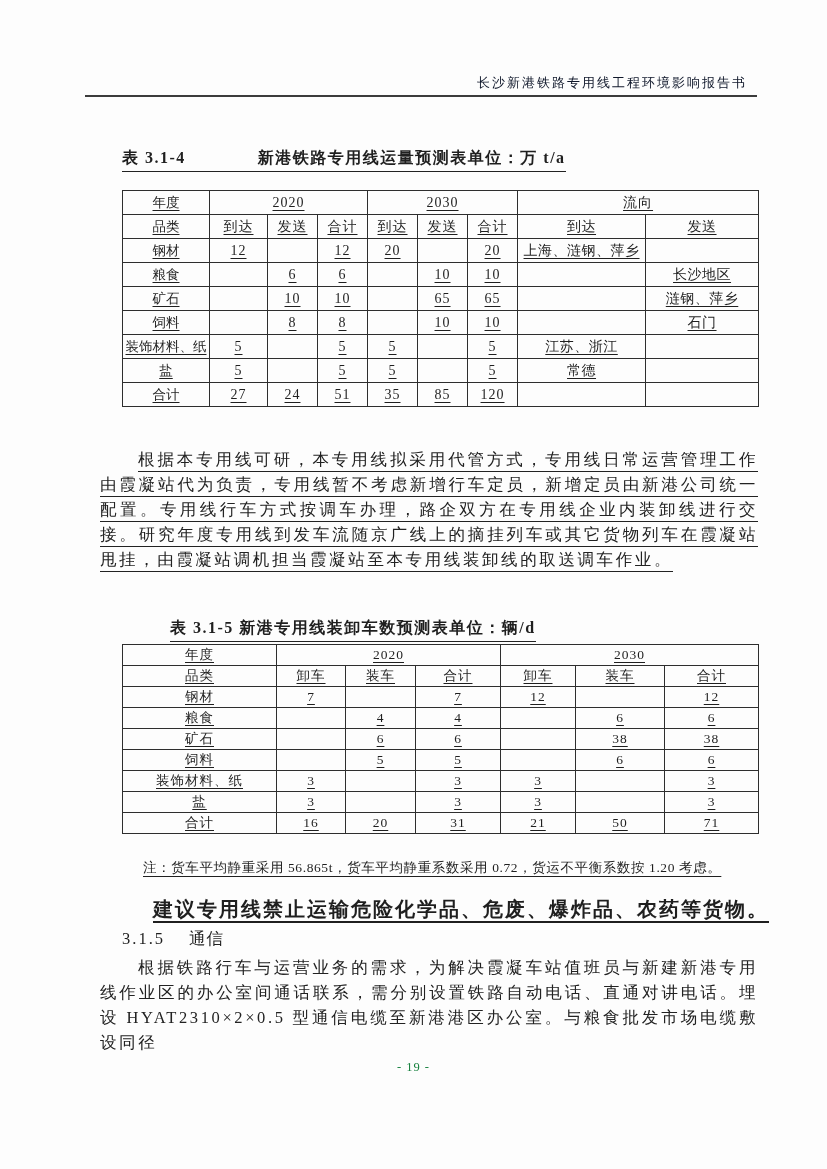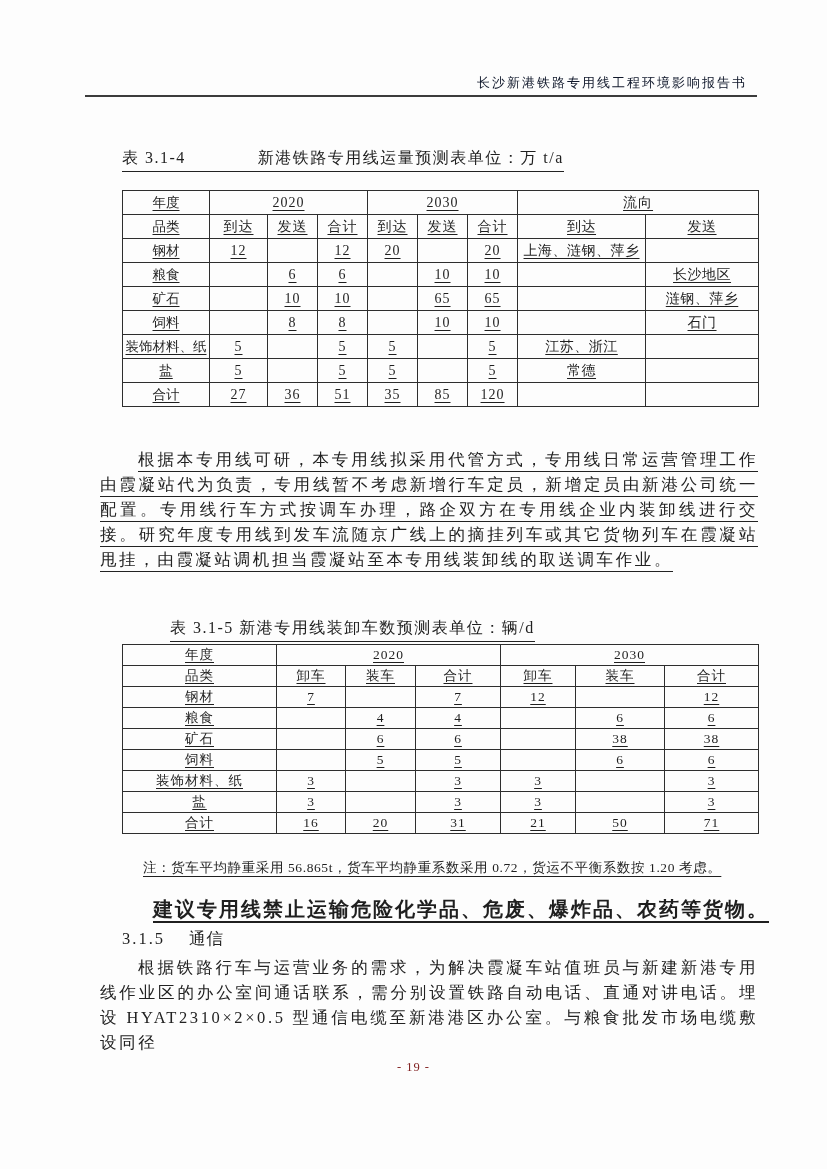--- a/index.html
+++ b/index.html
@@ -6,21 +6,21 @@
   body{
     width:827px;height:1169px;position:relative;background:#fdfdfd;
     font-family:"Liberation Serif","DejaVu Serif",serif;color:#1f1f1f;
     overflow:hidden;
   }
   .abs{position:absolute;}
   
   #hdr-text{top:74px;right:80px;font-size:13px;letter-spacing:2px;color:#0f172a;}
   #hdr-rule{top:95px;left:85px;width:672px;height:2px;background:#3c3c3c;}
   
-  .caption{font-weight:normal;font-size:16px;letter-spacing:1.5px;
+  .caption{font-weight:bold;font-size:16px;letter-spacing:1.5px;
            display:inline-block;border-bottom:1.5px solid #222;padding-bottom:2px;}
   #cap1{top:148px;left:122px;}
   #cap1 .gap{display:inline-block;width:72px;}
   #cap2{top:618px;left:122px;margin-left:48px;}
   
   table{border-collapse:collapse;table-layout:fixed;background:transparent;}
   td{
     border:1.5px solid #2e2e2e;text-align:center;vertical-align:middle;
     padding:1px 2px;font-size:14px;letter-spacing:1px;
     text-decoration:underline;text-underline-offset:3px;text-decoration-thickness:1px;
@@ -41,21 +41,21 @@
     text-decoration:underline;text-underline-offset:6px;text-decoration-thickness:1.2px;}
   #para2{top:955px;left:100px;width:658px;}
   
   #note{top:859px;left:143px;font-size:13.5px;letter-spacing:0.6px;
     text-decoration:underline;text-underline-offset:4px;}
   #sugg{top:896px;left:153px;font-size:20px;font-weight:bold;letter-spacing:2px;
     text-decoration:underline;text-underline-offset:5px;text-decoration-thickness:1.5px;}
   #sect{top:928px;left:122px;font-size:16.5px;letter-spacing:1px;}
   #sect .num{margin-right:24px;letter-spacing:2px;}
   #pageno{top:1060px;left:0;width:100%;text-align:center;font-size:12.5px;
-    letter-spacing:1px;color:#7f1d1d;}
+    letter-spacing:1px;color:#15803d;}
 </style>
 </head>
 <body>
 
 <div class="abs" id="hdr-text">长沙新港铁路专用线工程环境影响报告书</div>
 <div class="abs" id="hdr-rule"></div>
 
 <div class="abs" id="cap1">
   <span class="caption">
     <span>表 3.1-4</span><span class="gap"></span><span>新港铁路专用线运量预测表单位：万 t/a</span>
@@ -154,21 +154,21 @@
     <td>5</td>
     <td>5</td>
     <td></td>
     <td>5</td>
     <td class="flow">常德</td>
     <td class="flow"></td>
   </tr>
   <tr>
     <td>合计</td>
     <td>27</td>
-    <td>36</td>
+    <td>24</td>
     <td>51</td>
     <td>35</td>
     <td>85</td>
     <td>120</td>
     <td class="flow"></td>
     <td class="flow"></td>
   </tr>
 </tbody>
   </table>
 

